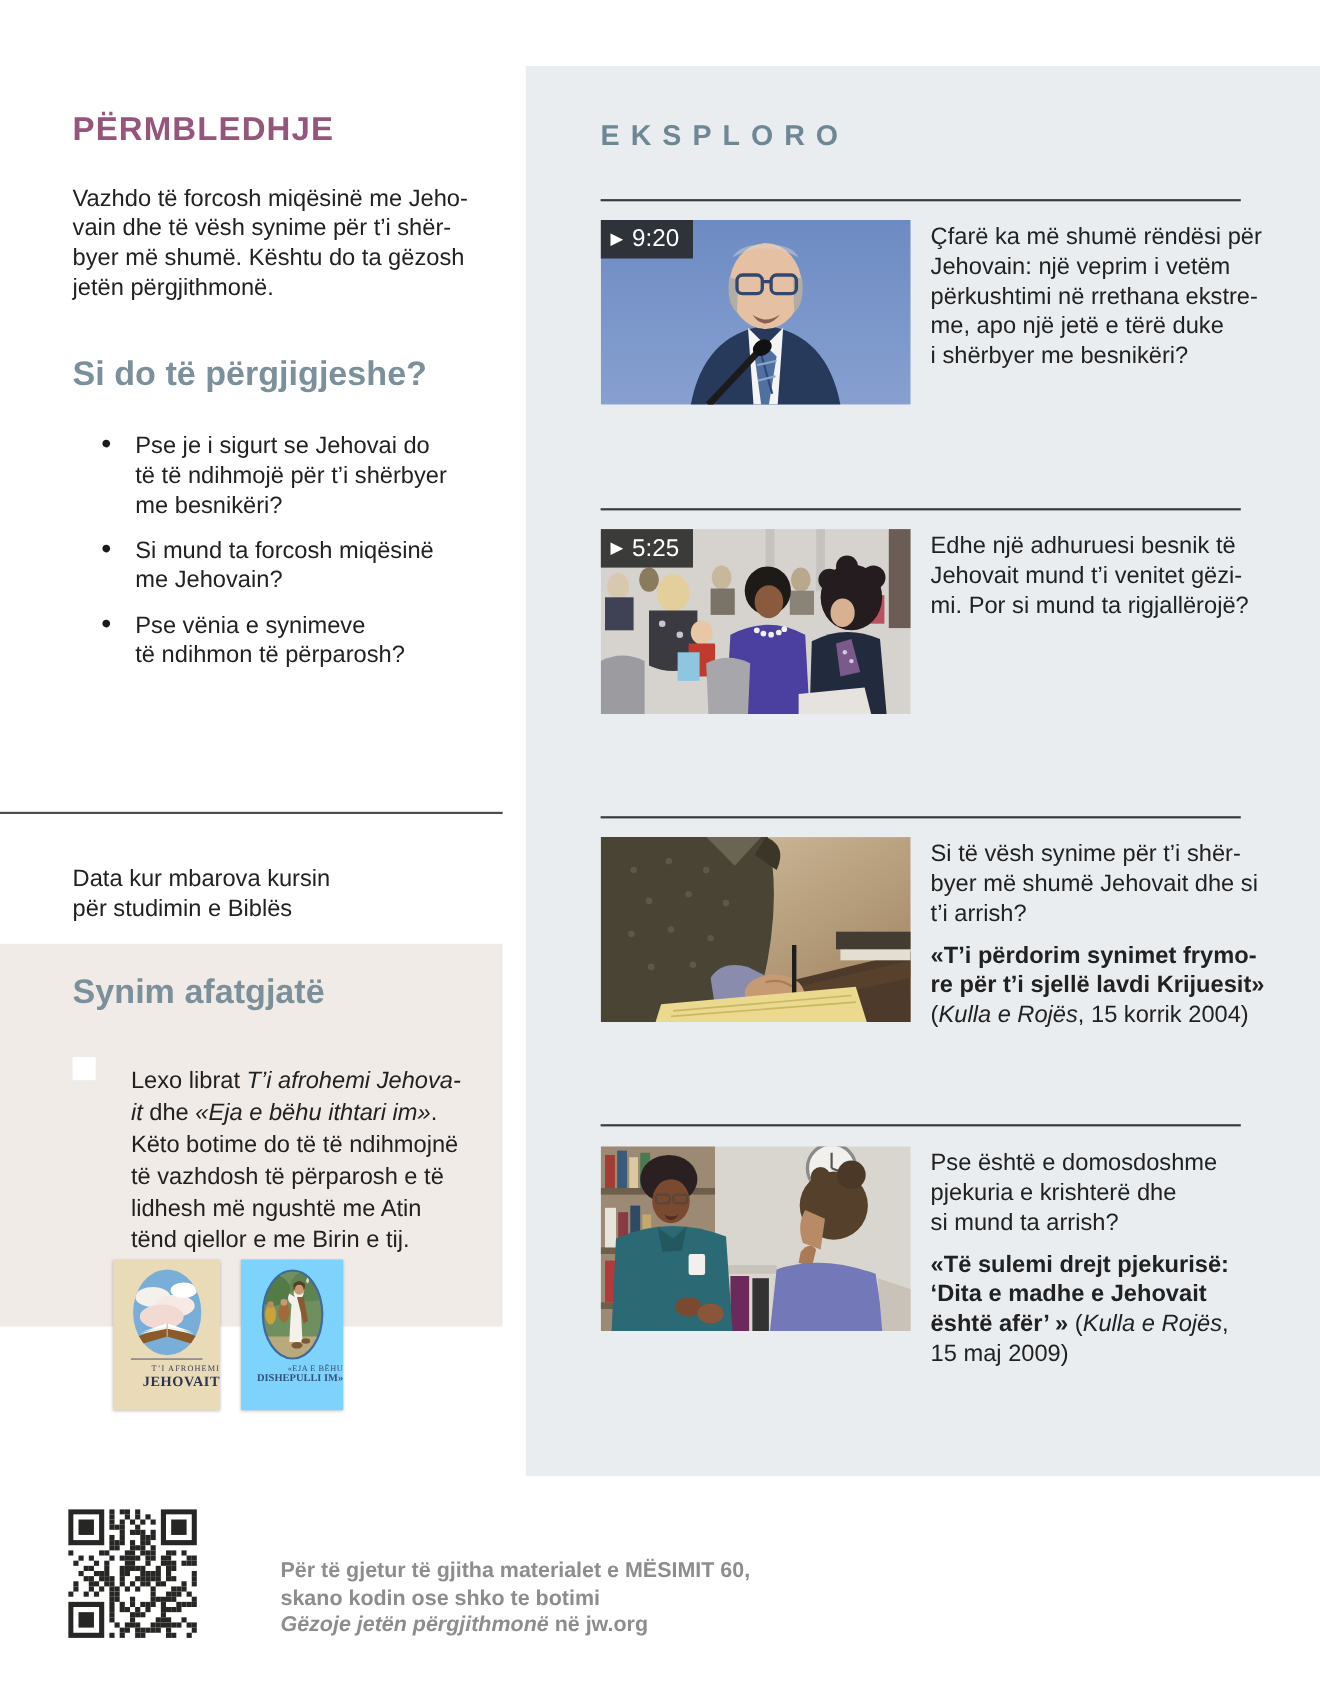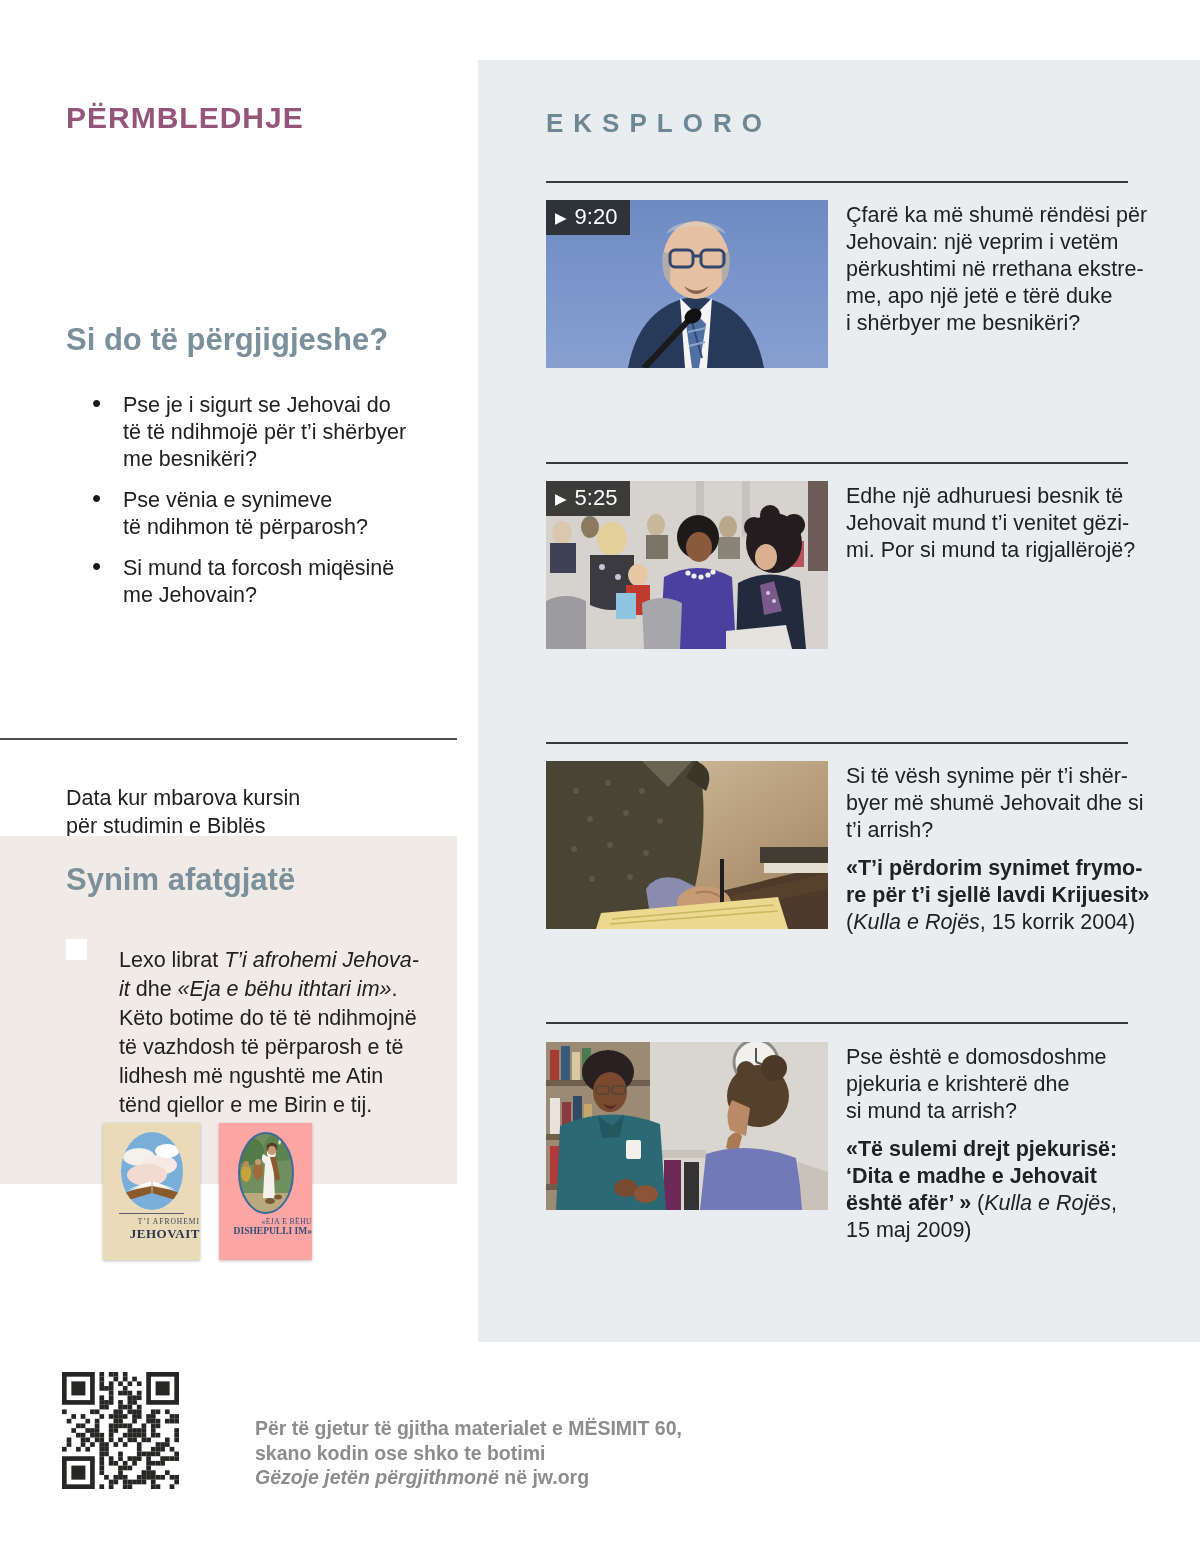--- a/index.html
+++ b/index.html
@@ -14,29 +14,29 @@
   .answer-heading{position:absolute;left:66px;top:322px;font-size:31px;font-weight:bold;
                   color:#7b909b;margin:0;}
   .question-list{position:absolute;left:92px;top:392px;margin:0;padding:0;list-style:none;}
   .question-list li{position:relative;padding-left:31px;font-size:21.5px;line-height:27px;}
   .question-list li + li{margin-top:14px;}
   .question-list li::before{content:"\2022";position:absolute;left:0;top:-2px;font-size:26px;color:#1a1a1a;}
   .rule-left{position:absolute;left:0;top:738px;width:457px;height:2px;background:#4d4d4d;}
   .course-date{position:absolute;left:66px;top:784px;font-size:21.5px;line-height:28px;margin:0;}
 
   
-  .goal-box{position:absolute;left:0;top:836px;width:457px;height:348px;background:#f1ebe7;}
+  .goal-box{position:absolute;left:0;top:858px;width:457px;height:348px;background:#f1ebe7;}
   .goal-title{position:absolute;left:66px;top:26px;font-size:31px;font-weight:bold;color:#7b909b;margin:0;}
   .goal-checkbox{position:absolute;left:66px;top:103px;width:21px;height:21px;background:#ffffff;border:none;}
   .goal-text{position:absolute;left:103px;top:94px;font-size:21.5px;line-height:29px;margin:16px;}
   .goal-text em{font-style:italic;}
 
   .book{position:absolute;box-shadow:0 1px 3px rgba(0,0,0,0.25);text-align:right;}
   .book-1{left:103px;top:287px;width:97px;height:137px;background:#eadbb8;}
-  .book-2{left:219px;top:287px;width:93px;height:137px;background:#fca5a5;}
+  .book-2{left:219px;top:287px;width:93px;height:137px;background:#7dd3fc;}
   .book svg{display:block;margin:8px auto 2px auto;}
   .book-rule{width:66%;height:1px;background:#5a5e72;margin:2px auto 3px auto;}
   .book-sub{font-family:"Liberation Serif",serif;font-size:7.5px;letter-spacing:1px;color:#3a3f5a;}
   .book-main{font-family:"Liberation Serif",serif;font-size:13px;font-weight:bold;
              letter-spacing:0.5px;color:#2d3450;}
   .book2-l1{font-family:"Liberation Serif",serif;font-size:7.5px;letter-spacing:0.5px;color:#33507a;margin-top:2px;}
   .book2-l2{font-family:"Liberation Serif",serif;font-size:9.5px;font-weight:bold;color:#33507a;}
 
   
   .qr{position:absolute;left:62px;top:1372px;width:117px;height:117px;background:#ffffff;}
@@ -61,31 +61,35 @@
   .item-title strong{font-weight:bold;}
   .item-title em{font-style:italic;}
 </style>
 </head>
 <body>
 
 <div id="page">
 
   <h1 class="summary-title">PËRMBLEDHJE</h1>
 
+  <p class="summary-body pre">Vazhdo të forcosh miqësinë me Jeho-
+vain dhe të vësh synime për t’i shër-
+byer më shumë. Kështu do ta gëzosh
+jetën përgjithmonë.</p>
 
   <h2 class="answer-heading">Si do të përgjigjeshe?</h2>
 
   <ul class="question-list">
     <li class="pre">Pse je i sigurt se Jehovai do
 të të ndihmojë për t’i shërbyer
 me besnikëri?</li>
+    <li class="pre">Si mund ta forcosh miqësinë
+me Jehovain?</li>
     <li class="pre">Pse vënia e synimeve
 të ndihmon të përparosh?</li>
-    <li class="pre">Si mund ta forcosh miqësinë
-me Jehovain?</li>
   </ul>
 
   <div class="rule-left"></div>
 
   <p class="course-date pre">Data kur mbarova kursin
 për studimin e Biblës</p>
 
   <div class="goal-box">
     <h2 class="goal-title">Synim afatgjatë</h2>
 

